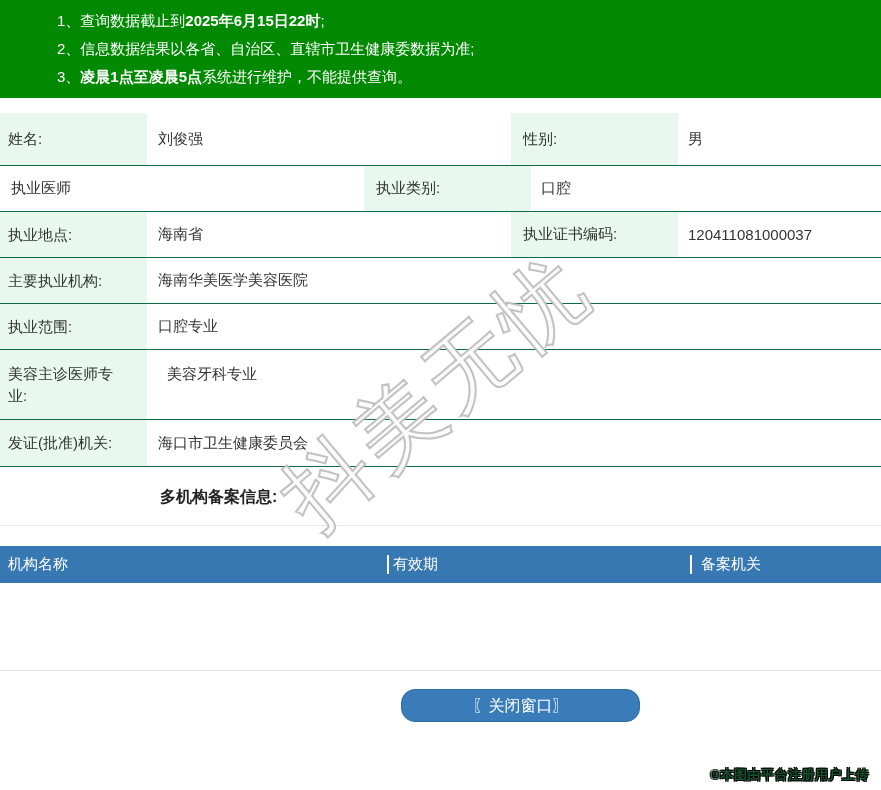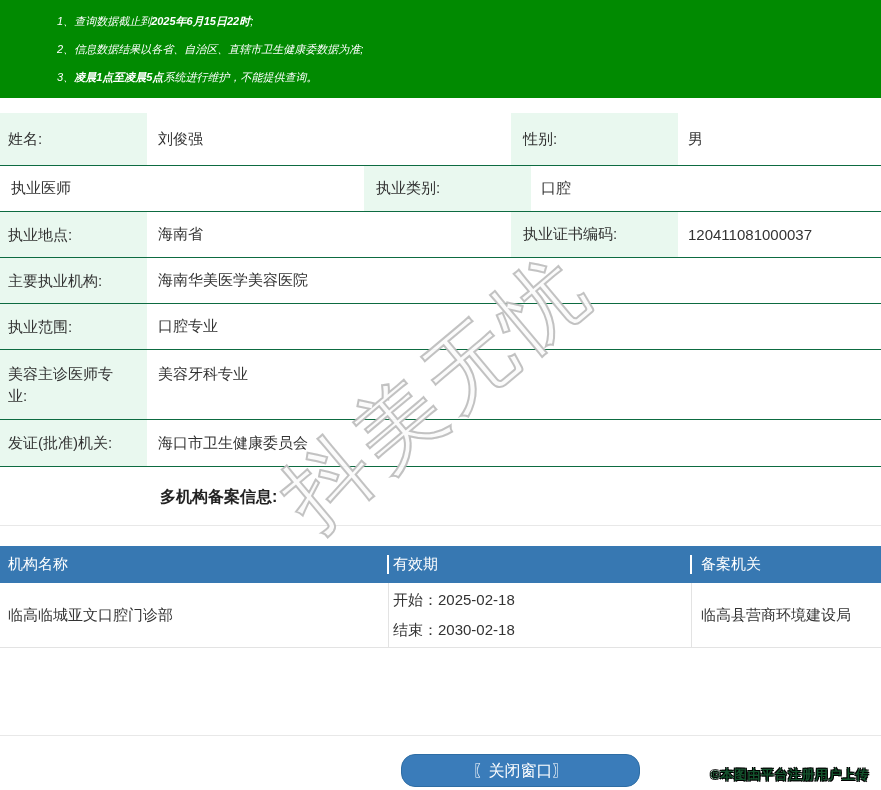--- a/index.html
+++ b/index.html
@@ -18,33 +18,33 @@
   }
 
   
   .banner {
     width: 881px;
     height: 98px;
     background: var(--banner-bg, #018a01);
     color: #fff;
     padding: 7px 0 0 57px;
   }
-  .banner-line { line-height: 28px; font-size: 11px; white-space: nowrap; font-style: italic; }
+  .banner-line { line-height: 28px; font-size: 15px; white-space: nowrap; }
   .banner-line .b { font-weight: bold; }
 
   
   .info-table { margin-top: 15px; width: 881px; }
   .irow {
     display: flex;
     align-items: center;
     border-bottom: 1px solid var(--divider-green, #0d6b41);
   }
   .irow.h53 { height: 53px; }
   .irow.h46 { height: 46px; }
-  .irow.h70 { height: 70px; }
+  .irow.h70 { height: 70px; gap: 9px; }
   .irow.h47 { height: 47px; }
   .lbl {
     width: 147px;
     align-self: stretch;
     display: flex;
     align-items: center;
     background: var(--label-bg, #e9f8ef);
     padding: 0 34px 0 8px;
     line-height: 22px;
   }
@@ -202,28 +202,20 @@
     <span class="filing-title">多机构备案信息:</span>
   </div>
   <div class="section-sep"></div>
 
   <div class="filing-table">
     <div class="fhead">
       <div class="fc fc1">机构名称</div>
       <div class="fc fc2">有效期</div>
       <div class="fc fc3">备案机关</div>
     </div>
-    <div class="fbody">
-      <div class="fc fc1">临高临城亚文口腔门诊部</div>
-      <div class="fc fc2">
-        <div class="date-line">开始：2025-02-18</div>
-        <div class="date-line">结束：2030-02-18</div>
-      </div>
-      <div class="fc fc3">临高县营商环境建设局</div>
-    </div>
   </div>
 
   <div class="footer-sep"></div>
   <div class="button-row">
     <button class="close-btn">〖关闭窗口〗</button>
   </div>
 
   <div class="stamp">©本图由平台注册用户上传</div>
 
   <div class="watermark">抖美无忧</div>

